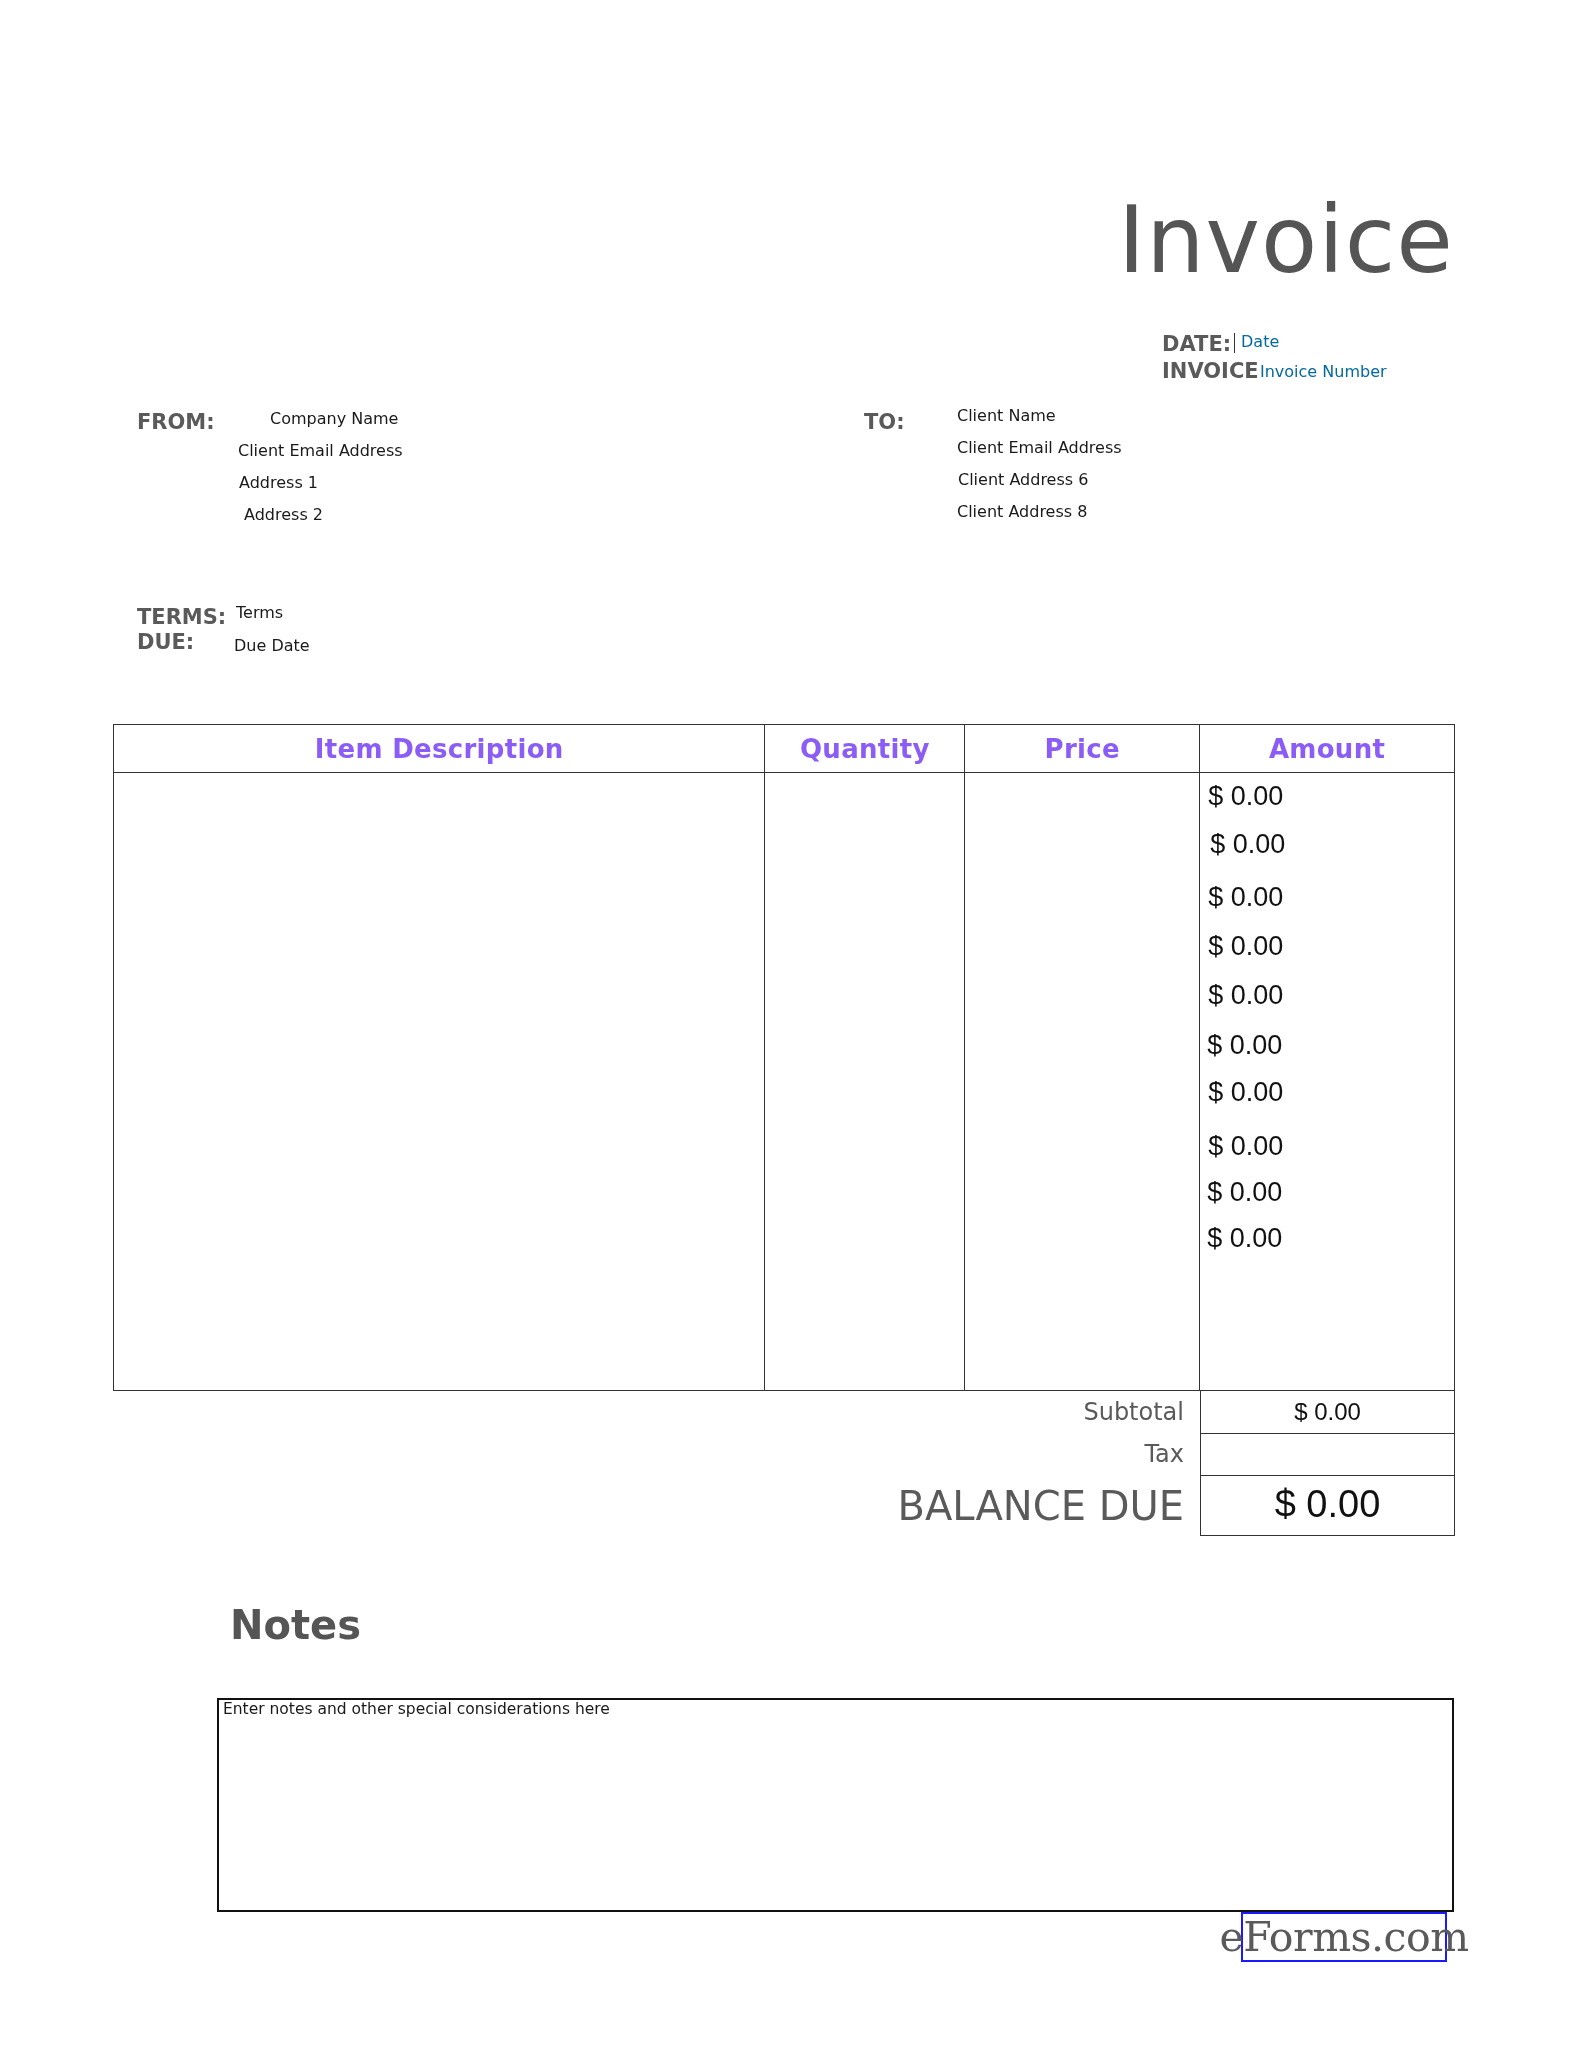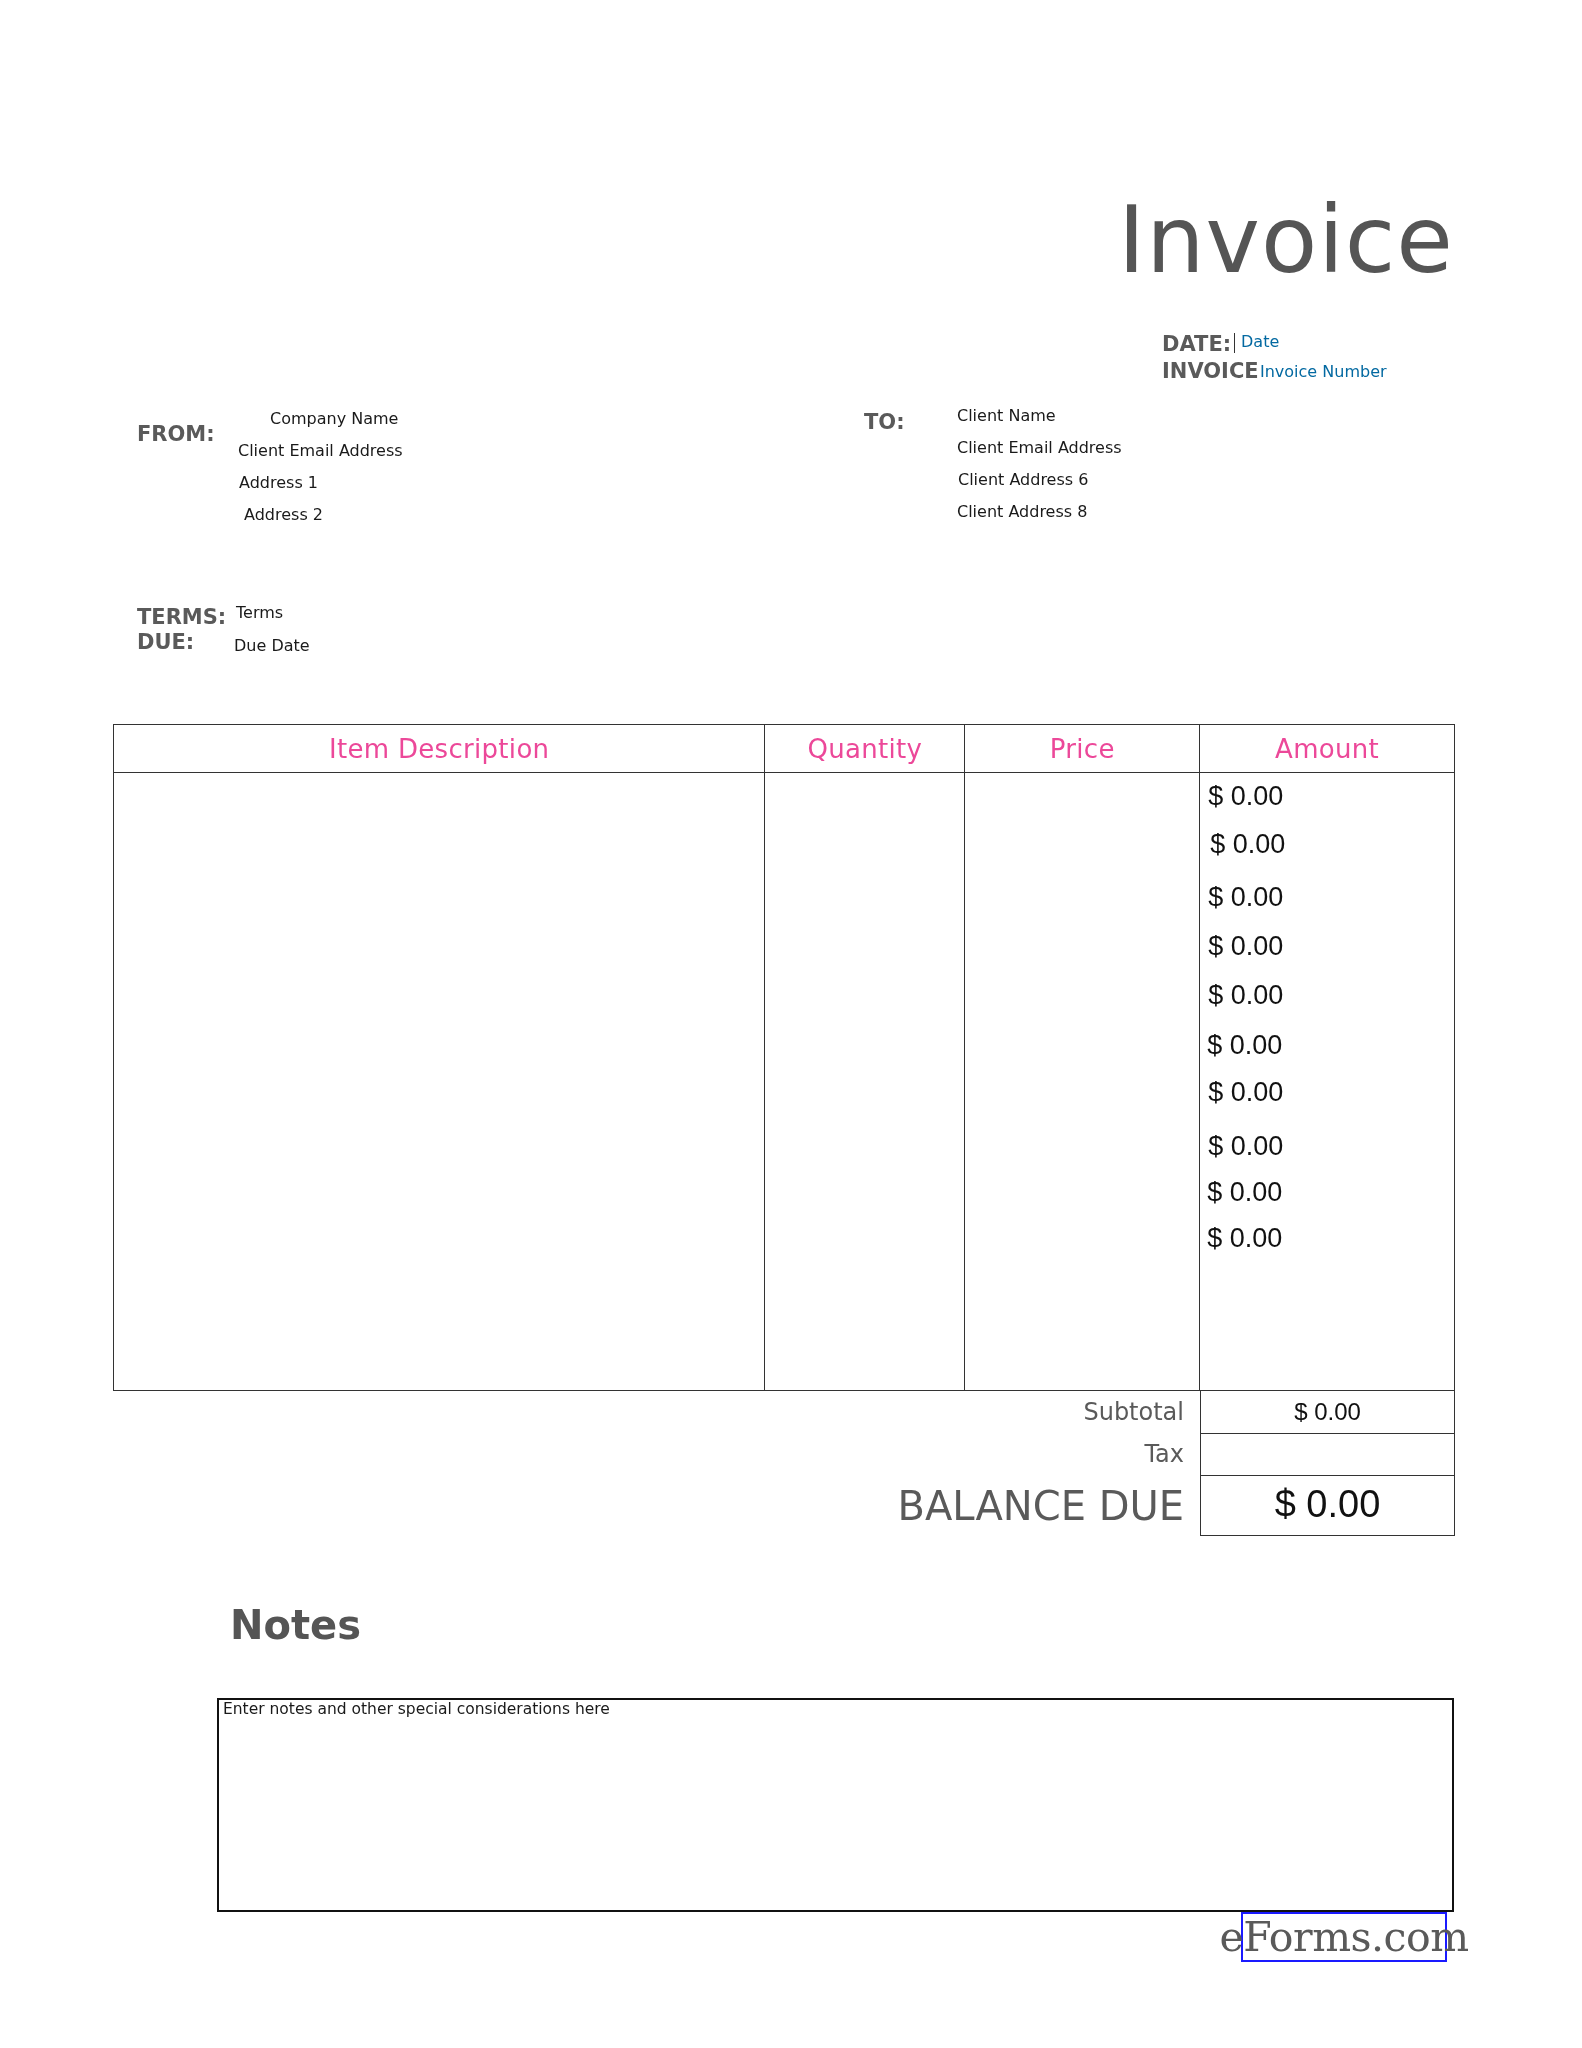--- a/index.html
+++ b/index.html
@@ -28,21 +28,21 @@
   .field { font-size: 16px; color: #1a1a1a; line-height: 1; white-space: nowrap; }
 
   table.items {
     position: absolute; left: 113px; top: 724px;
     width: 1342px; border-collapse: collapse;
   }
   table.items th, table.items td { border: 1.5px solid #333333; }
   table.items th {
     height: 48px;
     font-family: "DejaVu Sans", sans-serif;
-    font-weight: normal; font-size: 26px; color: #ec4899;
+    font-weight: bold; font-size: 26px; color: #8b5cf6;
     text-align: center; vertical-align: middle;
     letter-spacing: 0.3px;
   }
   table.items td { height: 618px; vertical-align: top; padding: 0; }
   .amount-list { position: relative; height: 100%; }
   .amount {
     position: absolute; left: 8px;
     font-family: "Liberation Sans", sans-serif; font-size: 27px; color: #111;
     line-height: 1;
   }
@@ -83,21 +83,21 @@
 <body>
 
 <div class="abs title">Invoice</div>
 
 <div class="abs meta-label date-label">DATE:</div>
 <div class="abs date-caret"></div>
 <div class="abs meta-value date-value">Date</div>
 <div class="abs meta-label inv-label">INVOICE</div>
 <div class="abs meta-value inv-value">Invoice Number</div>
 
-<div class="abs sec-label" style="left:137px; top:424px;">FROM:</div>
+<div class="abs sec-label" style="left:137px; top:412px;">FROM:</div>
 <div class="abs field" style="left:238px; top:411px;margin-left:32px;">Company Name</div>
 <div class="abs field" style="left:238px; top:443px;">Client Email Address</div>
 <div class="abs field" style="left:239px; top:475px;">Address 1</div>
 <div class="abs field" style="left:244px; top:507px;">Address 2</div>
 
 <div class="abs sec-label" style="left:864px; top:412px;">TO:</div>
 <div class="abs field" style="left:957px; top:408px;">Client Name</div>
 <div class="abs field" style="left:957px; top:440px;">Client Email Address</div>
 <div class="abs field" style="left:958px; top:472px;">Client Address 6</div>
 <div class="abs field" style="left:957px; top:504px;">Client Address 8</div>

